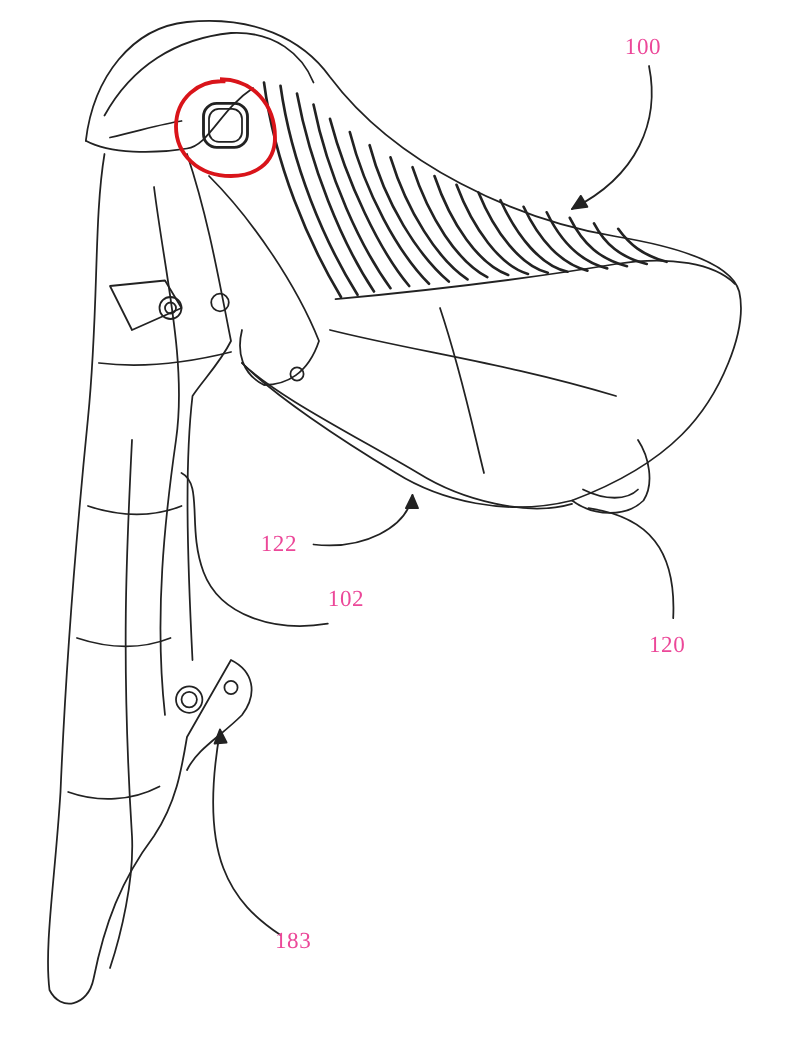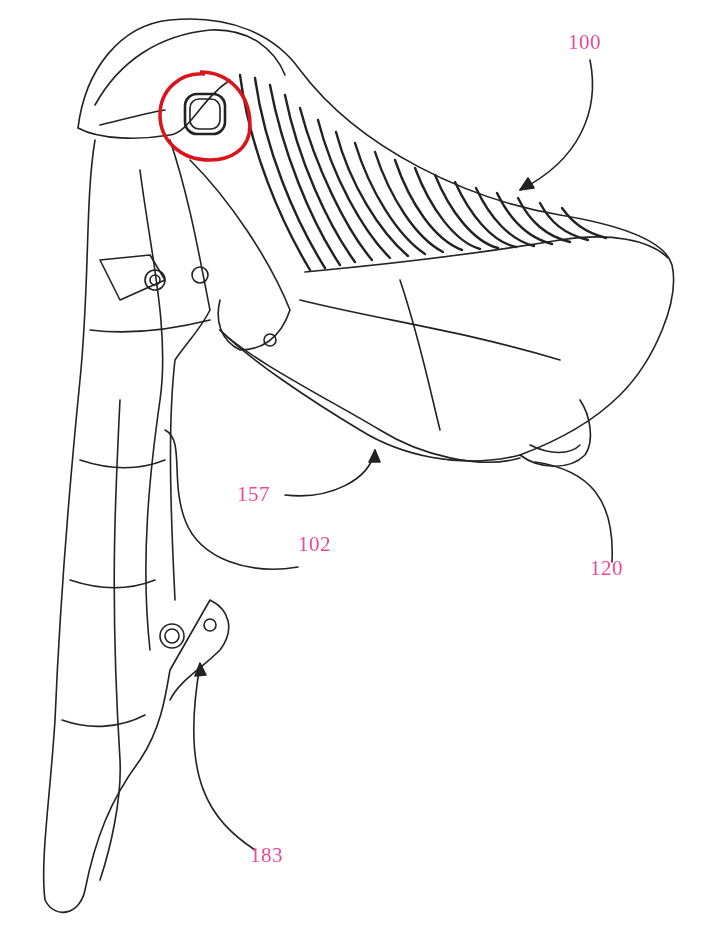--- a/index.html
+++ b/index.html
@@ -77,16 +77,16 @@
     <path d="M298 567 C250 575 200 560 185 520 C170 480 185 440 165 430"></path>
     <path d="M612 562 C615 500 590 470 535 462"></path>
     <path d="M255 850 C210 820 180 780 200 665"></path>
     <path d="M200 663 l-5 13 l11 -1 z" fill="#222"></path>
   </g>
 
   <path d="M200 72 C230 72 250 95 250 125 C250 150 230 160 210 160 C180 160 160 140 160 115 C160 90 180 72 205 74" fill="none" stroke="#d9141a" stroke-width="3.5"></path>
 </svg>
 
 <div class="label" style="left:568px;top:30px">100</div>
-<div class="label" style="left:237px;top:482px">157</div>
+<div class="label" style="left:237px;top:482px">122</div>
 <div class="label" style="left:298px;top:532px">102</div>
-<div class="label" style="left:590px;top:556px">120</div>
+<div class="label" style="left:590px;top:574px">120</div>
 <div class="label" style="left:250px;top:843px">183</div>
 
 </body></html>

